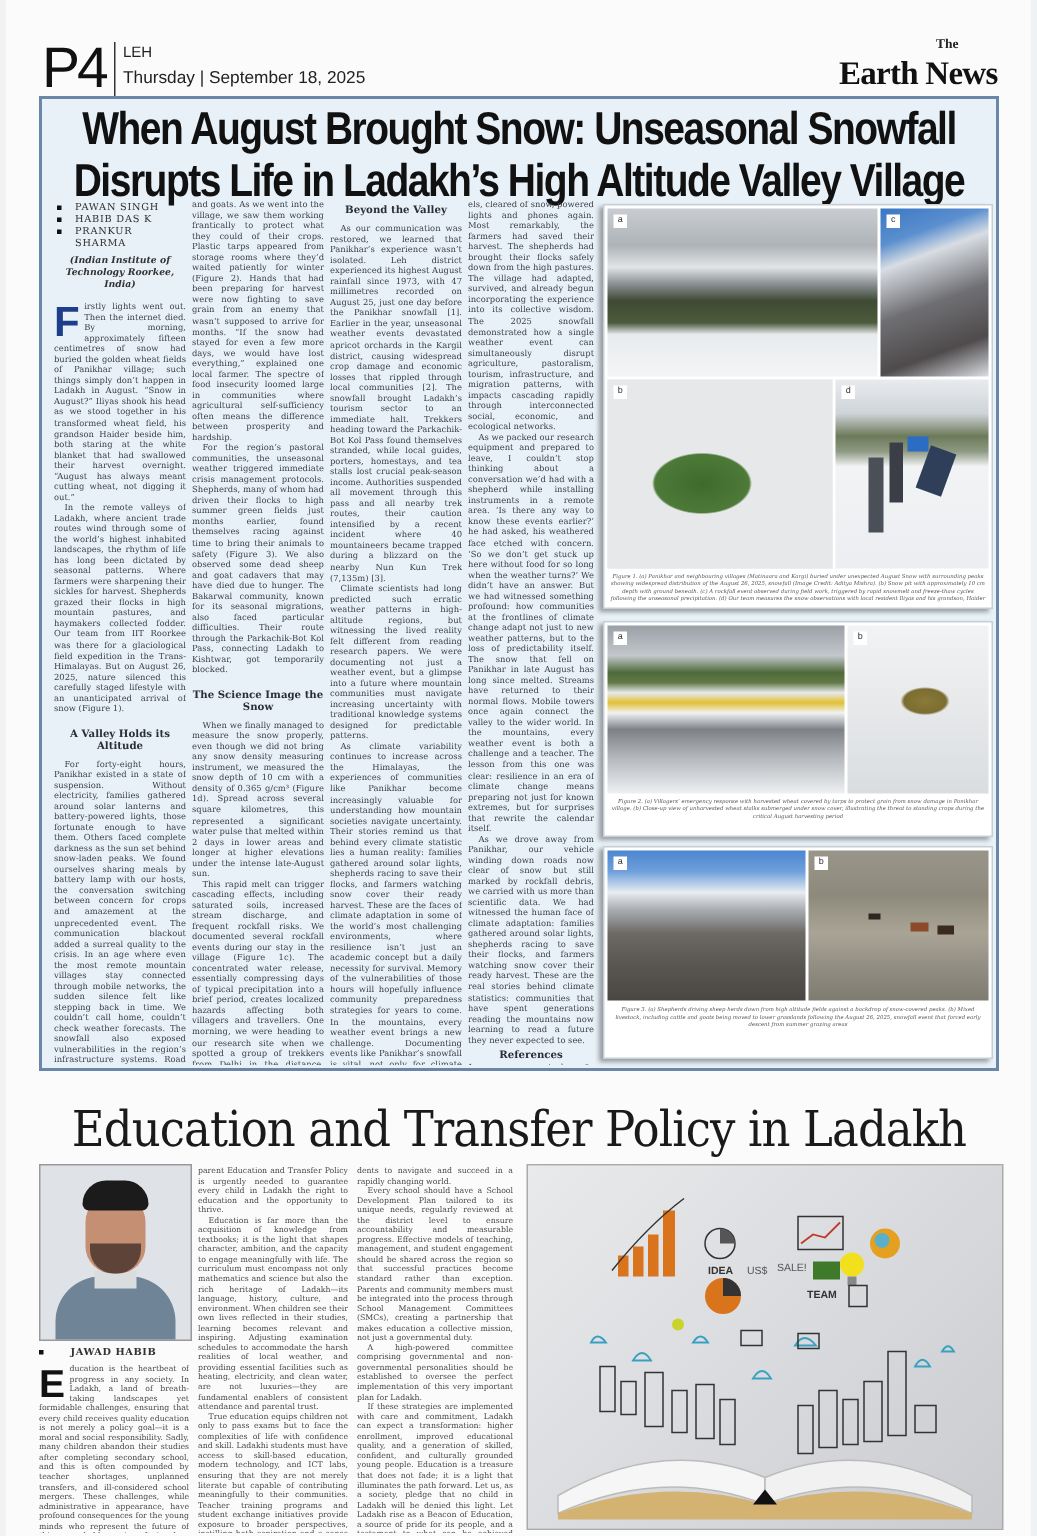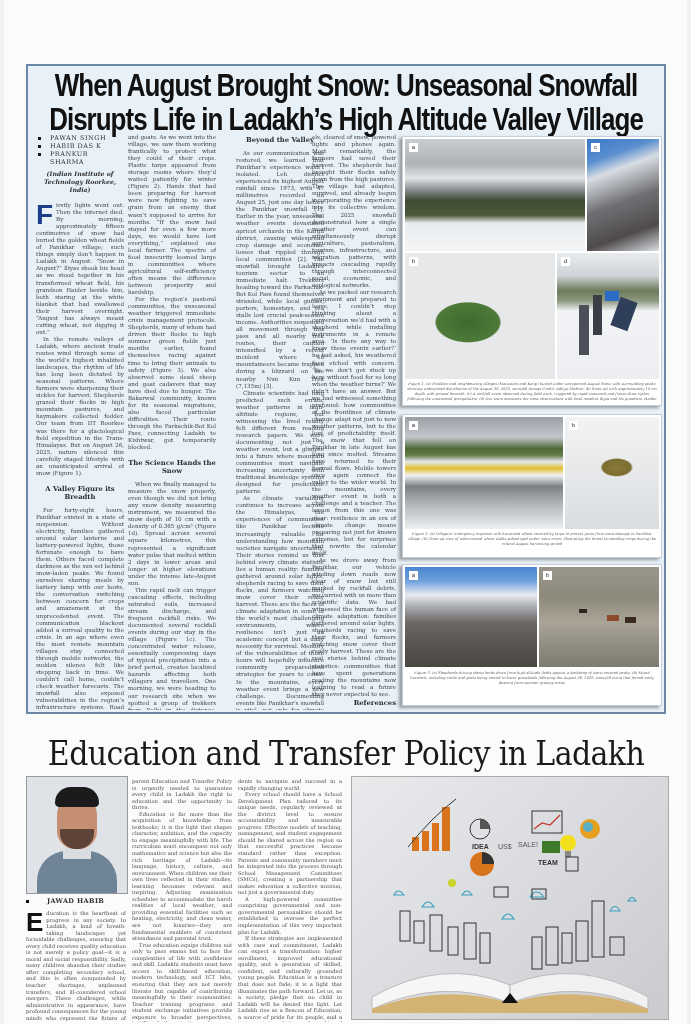--- a/index.html
+++ b/index.html
@@ -12,21 +12,21 @@
   .city { position: absolute; left: 56px; top: 12px; font-family: "Liberation Sans", sans-serif; font-size: 10px; color: #222; }
   .date { position: absolute; left: 56px; top: 28px; font-family: "Liberation Sans", sans-serif; font-size: 11.5px; color: #222; }
   .brand-the { position: absolute; right: 26px; top: 6px; font-family: "Liberation Serif", serif; font-size: 9px; font-weight: bold; }
   .brand { position: absolute; right: 0; top: 18px; font-family: "Liberation Serif", serif; font-size: 22px; font-weight: bold; letter-spacing: -0.5px; color: #111; }
   
   .feature { position: absolute; left: 22px; top: 64px; width: 640px; height: 650px; background: #e8f1f8; border: 2px solid #6b87a8; box-sizing: border-box; }
   .headline { position: absolute; left: 4px; right: 4px; top: 3px; font-family: "Liberation Sans", sans-serif; font-weight: bold; font-size: 26px; line-height: 29px; text-align: center; color: #111; letter-spacing: -1px; transform: scaleY(1.18); transform-origin: top; }
   .col { position: absolute; font-family: "DejaVu Serif", serif; font-size: 5.6px; line-height: 7.05px; color: #3b3f47; text-align: justify; overflow: hidden; }
   .col p { margin: 0; text-indent: 7px; }
   .col h4 { font-family: "DejaVu Serif", serif; font-size: 6.8px; font-weight: bold; text-align: center; margin: 8px 0 6px 0; color: #2a2e36; line-height: 8px; }
-  .col h4.left { text-align: right; margin: 1px 0 2px 22px; }
+  .col h4.left { text-align: center; margin: 1px 0 2px 22px; }
   .authors { list-style: none; margin: 0 0 4px 0; padding: 0; }
   .authors li { font-size: 6.5px; font-weight: normal; color: #333; line-height: 8px; padding-left: 14px; position: relative; letter-spacing: 0.5px; }
   .authors li::before { content: ""; position: absolute; left: 2px; top: 2.5px; width: 3px; height: 3px; background: #111; }
   .affil { font-style: italic; font-weight: bold; font-size: 6.2px; text-align: center; margin: 4px 6px 8px 6px; line-height: 8px; color: #333; }
   .dropcap { float: left; font-family: "Liberation Sans", sans-serif; font-weight: bold; font-size: 28px; line-height: 24px; color: #1d3f8a; margin: 1px 3px 0 0; }
   .refs p { text-indent: 0; }
   
   .figwrap { position: absolute; background: #fff; border: 1px solid #c6cfd8; box-shadow: -3px 2px 3px rgba(0,0,0,0.35); }
   .photo { position: absolute; overflow: hidden; }
   .photo .tag { position: absolute; left: 4px; top: 4px; width: 9px; height: 9px; background: #fff; font-family: "Liberation Sans", sans-serif; font-size: 6px; line-height: 9px; text-align: center; color: #333; }
@@ -39,47 +39,55 @@
   .col2 { position: absolute; font-family: "DejaVu Serif", serif; font-size: 5.2px; line-height: 6.55px; color: #4a4a4a; text-align: justify; overflow: hidden; }
   .col2 p { margin: 0; text-indent: 7px; }
   .dropcap2 { float: left; font-family: "Liberation Sans", sans-serif; font-weight: bold; font-size: 26px; line-height: 22px; color: #111; margin: 1px 3px 0 0; }
   .edu-img { position: absolute; left: 347px; top: 776px; width: 316px; height: 242px; background: linear-gradient(135deg,#e9eaec,#d6d8db 60%,#c9cbce); border: 1px solid #aaa; overflow: hidden; }
 </style>
 </head>
 <body>
 
 <div class="page">
 
+  <div class="masthead">
+    <div class="pnum">P4</div>
+    <div class="mast-div"></div>
+    <div class="city">LEH</div>
+    <div class="date">Thursday | September 18, 2025</div>
+    <div class="brand-the">The</div>
+    <div class="brand">Earth News</div>
+  </div>
 
   <div class="feature">
     <div class="headline">When August Brought Snow: Unseasonal Snowfall Disrupts Life in Ladakh’s High Altitude Valley Village</div>
 
     <div class="col" style="left:8px; top:68px; width:88px; height:576px;">
       <ul class="authors">
         <li>PAWAN SINGH</li>
         <li>HABIB DAS K</li>
         <li>PRANKUR SHARMA</li>
       </ul>
       <div class="affil">(Indian Institute of Technology Roorkee, India)</div>
       <p style="text-indent:0"><span class="dropcap">F</span><span>irstly lights went out. Then the internet died. By morning, approximately fifteen centimetres of snow had buried the golden wheat fields of Panikhar village; such things simply don’t happen in Ladakh in August. “Snow in August?” Iliyas shook his head as we stood together in his transformed wheat field, his grandson Haider beside him, both staring at the white blanket that had swallowed their harvest overnight. “August has always meant cutting wheat, not digging it out.”</span></p>
       <p>In the remote valleys of Ladakh, where ancient trade routes wind through some of the world’s highest inhabited landscapes, the rhythm of life has long been dictated by seasonal patterns. Where farmers were sharpening their sickles for harvest. Shepherds grazed their flocks in high mountain pastures, and haymakers collected fodder. Our team from IIT Roorkee was there for a glaciological field expedition in the Trans-Himalayas. But on August 26, 2025, nature silenced this carefully staged lifestyle with an unanticipated arrival of snow (Figure 1).</p>
-      <h4>A Valley Figure its Breadth</h4>
+      <h4>A Valley Holds its Altitude</h4>
       <p>For forty-eight hours, Panikhar existed in a state of suspension. Without electricity, families gathered around solar lanterns and battery-powered lights, those fortunate enough to have them. Others faced complete darkness as the sun set behind snow-laden peaks. We found ourselves sharing meals by battery lamp with our hosts, the conversation switching between concern for crops and amazement at the unprecedented event. The communication blackout added a surreal quality to the crisis. In an age where even the most remote mountain villages stay connected through mobile networks, the sudden silence felt like stepping back in time. We couldn’t call home, couldn’t check weather forecasts. The snowfall also exposed vulnerabilities in the region’s infrastructure systems. Road networks, already tenuous in this mountainous terrain, became temporarily blocked, cutting the transportation of fresh vegetables, fuels, medicines, foods, and other essential commodities that villagers depend on from outside.</p>
 
     </div>
 
     <div class="col" style="left:100px; top:68px; width:88px; height:576px;">
       <p style="text-indent:0">and goats. As we went into the village, we saw them working frantically to protect what they could of their crops. Plastic tarps appeared from storage rooms where they’d waited patiently for winter (Figure 2). Hands that had been preparing for harvest were now fighting to save grain from an enemy that wasn’t supposed to arrive for months. “If the snow had stayed for even a few more days, we would have lost everything,” explained one local farmer. The spectre of food insecurity loomed large in communities where agricultural self-sufficiency often means the difference between prosperity and hardship.</p>
       <p>For the region’s pastoral communities, the unseasonal weather triggered immediate crisis management protocols. Shepherds, many of whom had driven their flocks to high summer green fields just months earlier, found themselves racing against time to bring their animals to safety (Figure 3). We also observed some dead sheep and goat cadavers that may have died due to hunger. The Bakarwal community, known for its seasonal migrations, also faced particular difficulties. Their route through the Parkachik-Bot Kol Pass, connecting Ladakh to Kishtwar, got temporarily blocked.</p>
-      <h4>The Science Hands the Snow</h4>
+      <h4>The Science Image the Snow</h4>
       <p>When we finally managed to measure the snow properly, even though we did not bring any snow density measuring instrument, we measured the snow depth of 10 cm with a density of 0.365 g/cm³ (Figure 1d). Spread across several square kilometres, this represented a significant water pulse that melted within 2 days in lower areas and longer at higher elevations under the intense late-August sun.</p>
       <p>This rapid melt can trigger cascading effects, including saturated soils, increased stream discharge, and frequent rockfall risks. We documented several rockfall events during our stay in the village (Figure 1c). The concentrated water release, essentially compressing days of typical precipitation into a brief period, creates localized hazards affecting both villagers and travellers. One morning, we were heading to our research site when we spotted a group of trekkers from Delhi in the distance. Suddenly, a deep rumble echoed through the valley. Iliyas’s voice cut through the air—sharp, urgent: ‘Rocks coming down! Run!’—followed by his piercing whistle that sent everyone scrambling for cover. Fortunately, everyone was safe. For mountain communities, such hazards are part of life—but the timing and frequency had everyone on edge.</p>
     </div>
 
-    <div class="col" style="left:208px; top:68px; width:88px; height:576px;">
+    <div class="col" style="left:192px; top:68px; width:88px; height:576px;">
       <h4 style="margin-top:2px">Beyond the Valley</h4>
       <p>As our communication was restored, we learned that Panikhar’s experience wasn’t isolated. Leh district experienced its highest August rainfall since 1973, with 47 millimetres recorded on August 25, just one day before the Panikhar snowfall [1]. Earlier in the year, unseasonal weather events devastated apricot orchards in the Kargil district, causing widespread crop damage and economic losses that rippled through local communities [2]. The snowfall brought Ladakh’s tourism sector to an immediate halt. Trekkers heading toward the Parkachik-Bot Kol Pass found themselves stranded, while local guides, porters, homestays, and tea stalls lost crucial peak-season income. Authorities suspended all movement through this pass and all nearby trek routes, their caution intensified by a recent incident where 40 mountaineers became trapped during a blizzard on the nearby Nun Kun Trek (7,135m) [3].</p>
       <p>Climate scientists had long predicted such erratic weather patterns in high-altitude regions, but witnessing the lived reality felt different from reading research papers. We were documenting not just a weather event, but a glimpse into a future where mountain communities must navigate increasing uncertainty with traditional knowledge systems designed for predictable patterns.</p>
       <p>As climate variability continues to increase across the Himalayas, the experiences of communities like Panikhar become increasingly valuable for understanding how mountain societies navigate uncertainty. Their stories remind us that behind every climate statistic lies a human reality: families gathered around solar lights, shepherds racing to save their flocks, and farmers watching snow cover their ready harvest. These are the faces of climate adaptation in some of the world’s most challenging environments, where resilience isn’t just an academic concept but a daily necessity for survival. Memory of the vulnerabilities of those hours will hopefully influence community preparedness strategies for years to come. In the mountains, every weather event brings a new challenge. Documenting events like Panikhar’s snowfall is vital, not only for climate science but also for shaping the adaptation strategies that match the reality of mountain people.</p>
 
     </div>
 
     <div class="col" style="left:284px; top:68px; width:84px; height:576px;">
       <p style="text-indent:0">els, cleared of snow, powered lights and phones again. Most remarkably, the farmers had saved their harvest. The shepherds had brought their flocks safely down from the high pastures. The village had adapted, survived, and already begun incorporating the experience into its collective wisdom. The 2025 snowfall demonstrated how a single weather event can simultaneously disrupt agriculture, pastoralism, tourism, infrastructure, and migration patterns, with impacts cascading rapidly through interconnected social, economic, and ecological networks.</p>
       <p>As we packed our research equipment and prepared to leave, I couldn’t stop thinking about a conversation we’d had with a shepherd while installing instruments in a remote area. ‘Is there any way to know these events earlier?’ he had asked, his weathered face etched with concern. ‘So we don’t get stuck up here without food for so long when the weather turns?’ We didn’t have an answer. But we had witnessed something profound: how communities at the frontlines of climate change adapt not just to new weather patterns, but to the loss of predictability itself. The snow that fell on Panikhar in late August has long since melted. Streams have returned to their normal flows. Mobile towers once again connect the valley to the wider world. In the mountains, every weather event is both a challenge and a teacher. The lesson from this one was clear: resilience in an era of climate change means preparing not just for known extremes, but for surprises that rewrite the calendar itself.</p>

